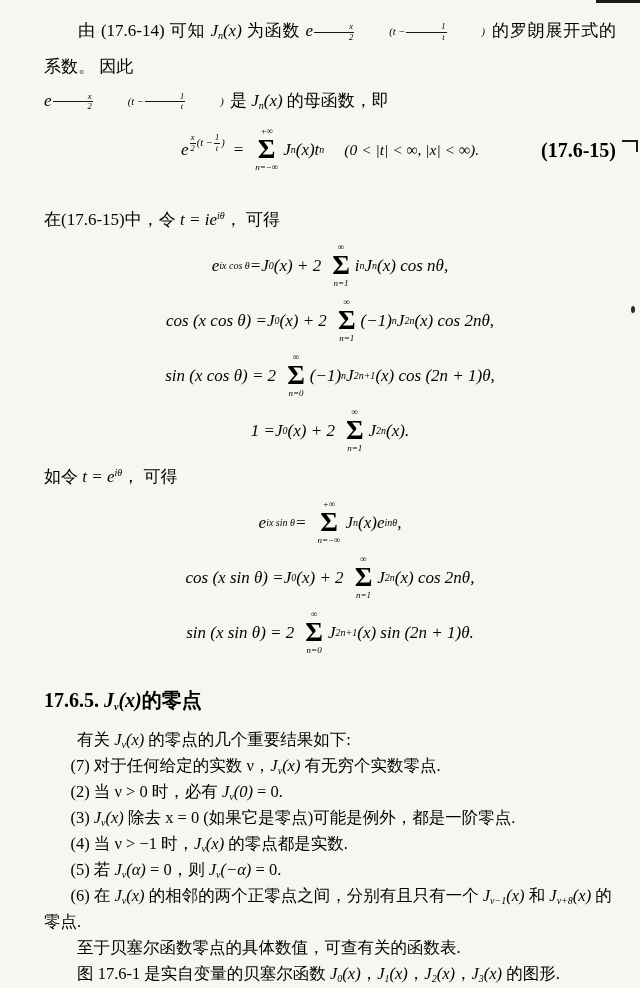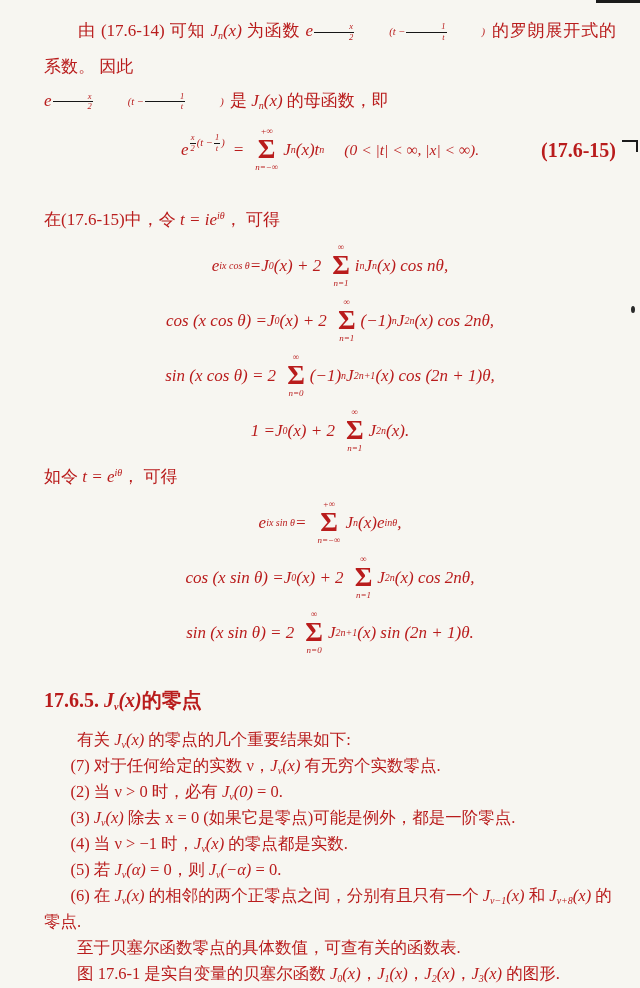--- a/index.html
+++ b/index.html
@@ -2,21 +2,21 @@
 <html><head>
 <meta charset="utf-8">
 <style>
   html,body{margin:0;padding:0;}
   body{background:#888;}
   .page{
     position:relative;
     width:640px;height:988px;
     background:#f7f6f1;
     font-family:"Liberation Serif","DejaVu Serif",serif;
-    color:#b91c1c;
+    color:#000000;
     overflow:hidden;
     box-sizing:border-box;
   }
   .content{
     position:absolute;
     left:44px;right:24px;top:14px;
   }
   
   .para{font-size:17px;line-height:34px;margin:0;text-align:justify;}
   .indent{text-indent:2em;}

